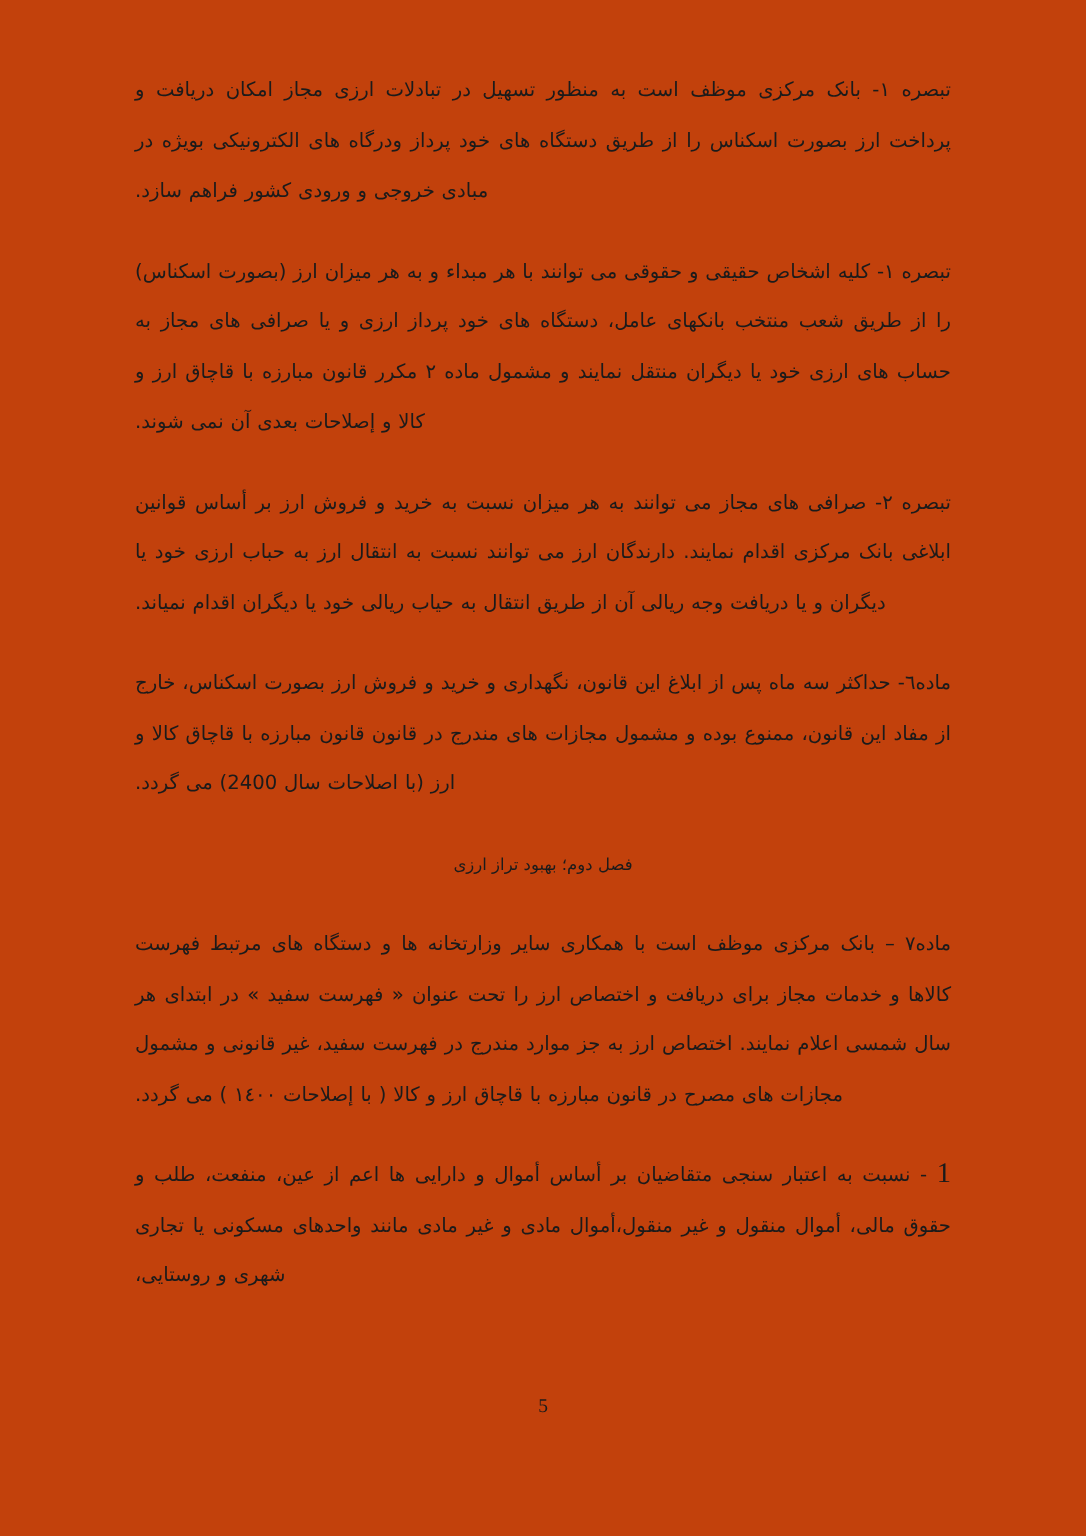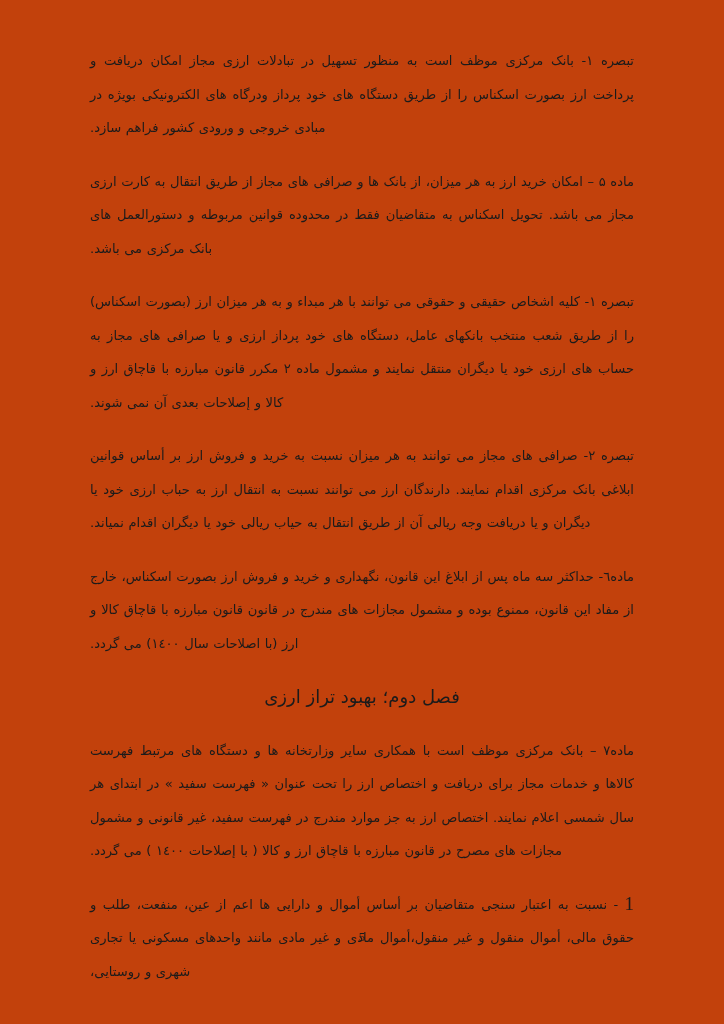--- a/index.html
+++ b/index.html
@@ -39,21 +39,21 @@
     text-align-last: left;
     letter-spacing: 0.1px;
     word-spacing: 0.4px;
     -webkit-font-smoothing: antialiased;
   }
   .para:last-child {
     margin-bottom: 0;
   }
   .heading-line {
     font-family: "DejaVu Sans", "Liberation Sans", sans-serif;
-    font-size: 18px;
+    font-size: 11px;
     line-height: 33.5px;
     color: #1b1b1b;
     margin: 0 0 20px 0;
     direction: rtl;
     unicode-bidi: isolate;
     text-align-last: center;
   }
   .lead-num {
     font-family: "Liberation Serif", "DejaVu Serif", serif;
     font-size: 19px;
@@ -75,27 +75,26 @@
 </style>
 </head>
 <body>
 
 <div class="page">
 
   <div class="content">
 
     <p class="para">تبصره ۱- بانک مرکزی موظف است به منظور تسهیل در تبادلات ارزی مجاز امکان دریافت و پرداخت ارز بصورت اسکناس را از طریق دستگاه های خود پرداز ودرگاه های الکترونیکی بویژه در مبادی خروجی و ورودی کشور فراهم سازد.</p>
 
-    <p class="para">ماده ۵ – امکان خرید ارز به هر میزان، از بانک ها و صرافی های مجاز از طریق انتقال به کارت ارزی مجاز می باشد. تحویل اسکناس به متقاضیان فقط در محدوده قوانین مربوطه و دستورالعمل های بانک مرکزی می باشد.</p>
 
     <p class="para">تبصره ۱- کلیه اشخاص حقیقی و حقوقی می توانند با هر مبداء و به هر میزان ارز (بصورت اسکناس) را از طریق شعب منتخب بانکهای عامل، دستگاه های خود پرداز ارزی و یا صرافی های مجاز به حساب های ارزی خود یا دیگران منتقل نمایند و مشمول ماده ۲ مکرر قانون مبارزه با قاچاق ارز و کالا و إصلاحات بعدی آن نمی شوند.</p>
 
     <p class="para">تبصره ۲- صرافی های مجاز می توانند به هر میزان نسبت به خرید و فروش ارز بر أساس قوانین ابلاغی بانک مرکزی اقدام نمایند. دارندگان ارز می توانند نسبت به انتقال ارز به حباب ارزی خود یا دیگران و یا دریافت وجه ریالی آن از طریق انتقال به حیاب ریالی خود یا دیگران اقدام نمیاند.</p>
 
-    <p class="para">ماده٦- حداکثر سه ماه پس از ابلاغ این قانون، نگهداری و خرید و فروش ارز بصورت اسکناس، خارج از مفاد این قانون، ممنوع بوده و مشمول مجازات های مندرج در قانون قانون مبارزه با قاچاق کالا و ارز (با اصلاحات سال ١٤٠٠) می گردد.</p>
+    <p class="para">ماده٦- حداکثر سه ماه پس از ابلاغ این قانون، نگهداری و خرید و فروش ارز بصورت اسکناس، خارج از مفاد این قانون، ممنوع بوده و مشمول مجازات های مندرج در قانون قانون مبارزه با قاچاق کالا و ارز (با اصلاحات سال 2400) می گردد.</p>
 
     <p class="heading-line">فصل دوم؛ بهبود تراز ارزی</p>
 
     <p class="para">ماده۷ – بانک مرکزی موظف است با همکاری سایر وزارتخانه ها و دستگاه های مرتبط فهرست کالاها و خدمات مجاز برای دریافت و اختصاص ارز را تحت عنوان « فهرست سفید » در ابتدای هر سال شمسی اعلام نمایند. اختصاص ارز به جز موارد مندرج در فهرست سفید، غیر قانونی و مشمول مجازات های مصرح در قانون مبارزه با قاچاق ارز و کالا ( با إصلاحات ١٤٠٠ ) می گردد.</p>
 
 
     <p class="para"><span class="lead-num">1</span><span> - </span><span>نسبت به اعتبار سنجی متقاضیان بر أساس أموال و دارایی ها اعم از عین، منفعت، طلب و حقوق مالی، أموال منقول و غیر منقول،أموال مادی و غیر مادی مانند واحدهای مسکونی یا تجاری شهری و روستایی،</span></p>
 
   </div>
 

